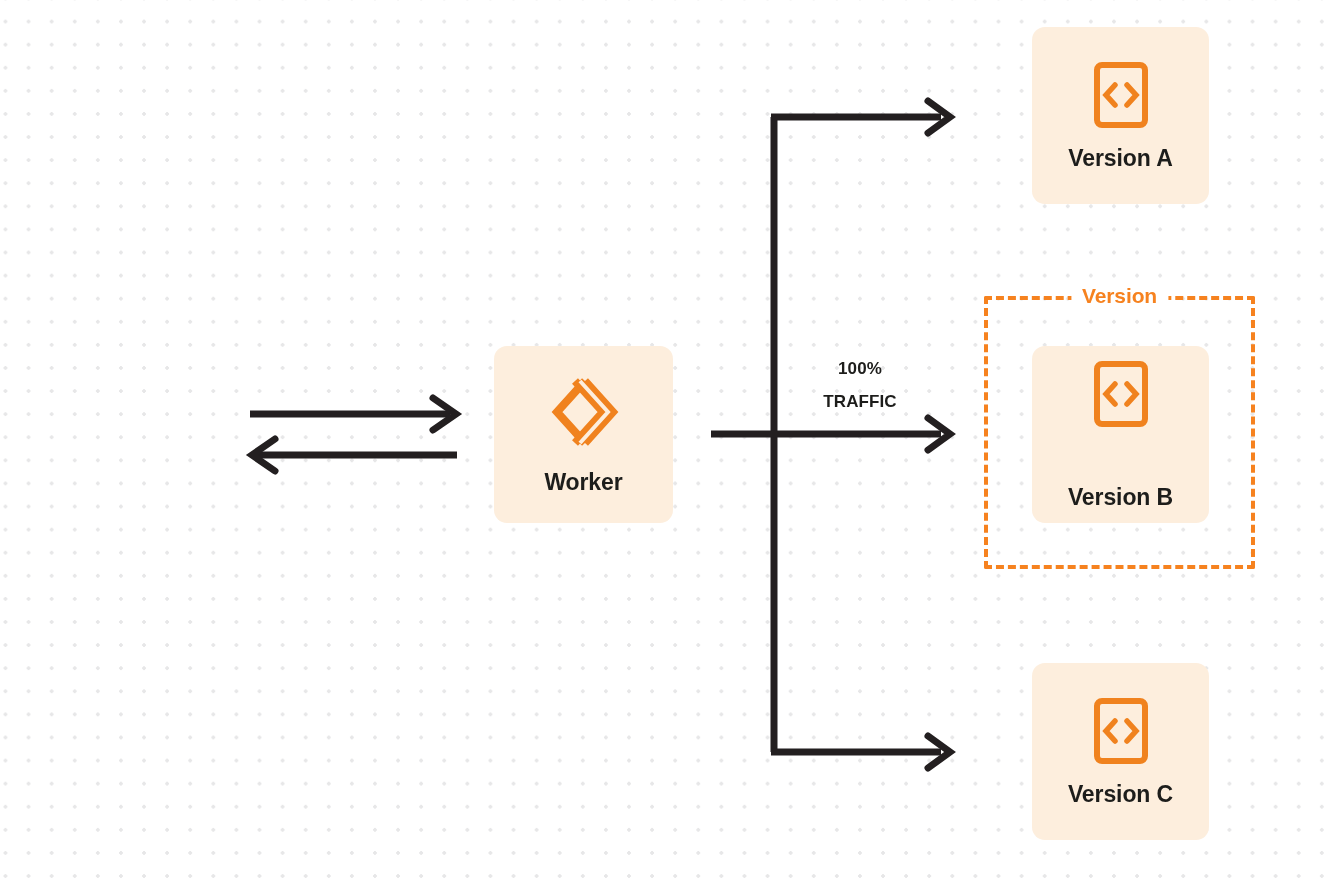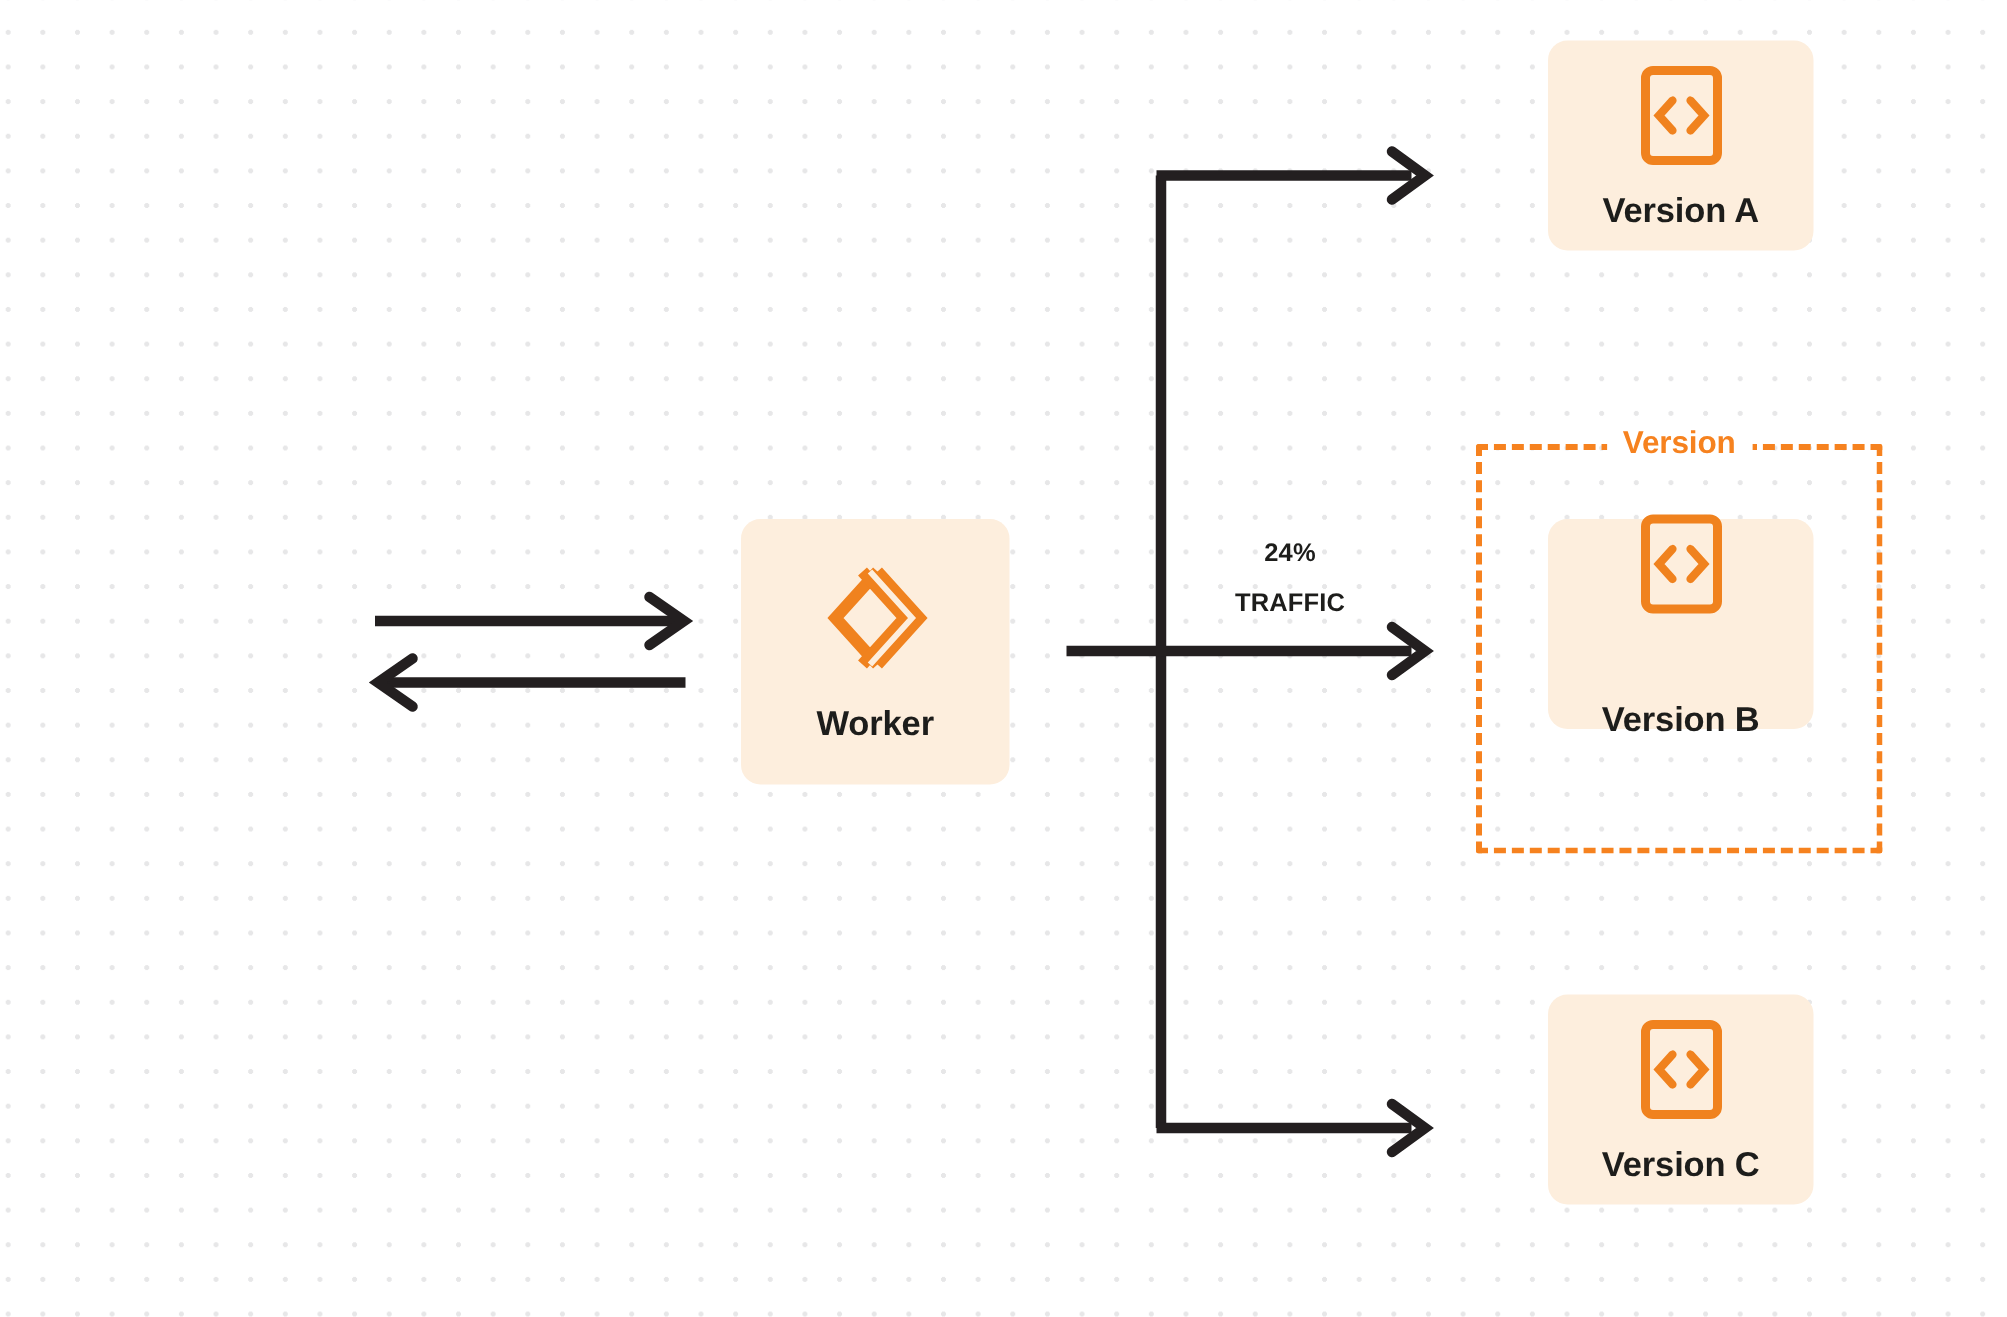--- a/index.html
+++ b/index.html
@@ -60,21 +60,21 @@
     top: 346px;
     width: 179px;
     height: 177px;
     background: #fdeedd;
   }
   .worker-node .node-label { margin-top: 22px; }
 
   .version-node {
     left: 1032px;
     width: 177px;
-    height: 140px;
+    height: 177px;
     background: #fdeedd;
   }
   .version-node .node-label { margin-top: 18px; }
   .version-a { top: 27px; }
   .version-b { top: 346px; gap: 40px; }
   .version-c { top: 663px; }
 
   
   .icon-worker {
     width: 74px;
@@ -155,21 +155,21 @@
       <path d="M 928 736 L 950 752 L 928 768" fill="none" stroke="#231f20" stroke-width="7" stroke-linecap="round" stroke-linejoin="miter"></path>
     </g>
 
     <g>
       <path d="M 711 434 L 941 434" fill="none" stroke="#231f20" stroke-width="7" stroke-linecap="butt"></path>
       <path d="M 928 418 L 950 434 L 928 450" fill="none" stroke="#231f20" stroke-width="7" stroke-linecap="round" stroke-linejoin="miter"></path>
     </g>
   </svg>
 
   <div class="traffic-label">
-    <span>24%</span>
+    <span>100%</span>
     <span>TRAFFIC</span>
   </div>
 
 
   <div class="node worker-node">
     <span>
       <svg class="icon-worker" viewBox="0 0 74 74" xmlns="http://www.w3.org/2000/svg">
 
         <path d="M 38 6 L 10 37 L 38 68" fill="none" stroke="#f0821e" stroke-width="8" stroke-linecap="butt" stroke-linejoin="miter"></path>
 

